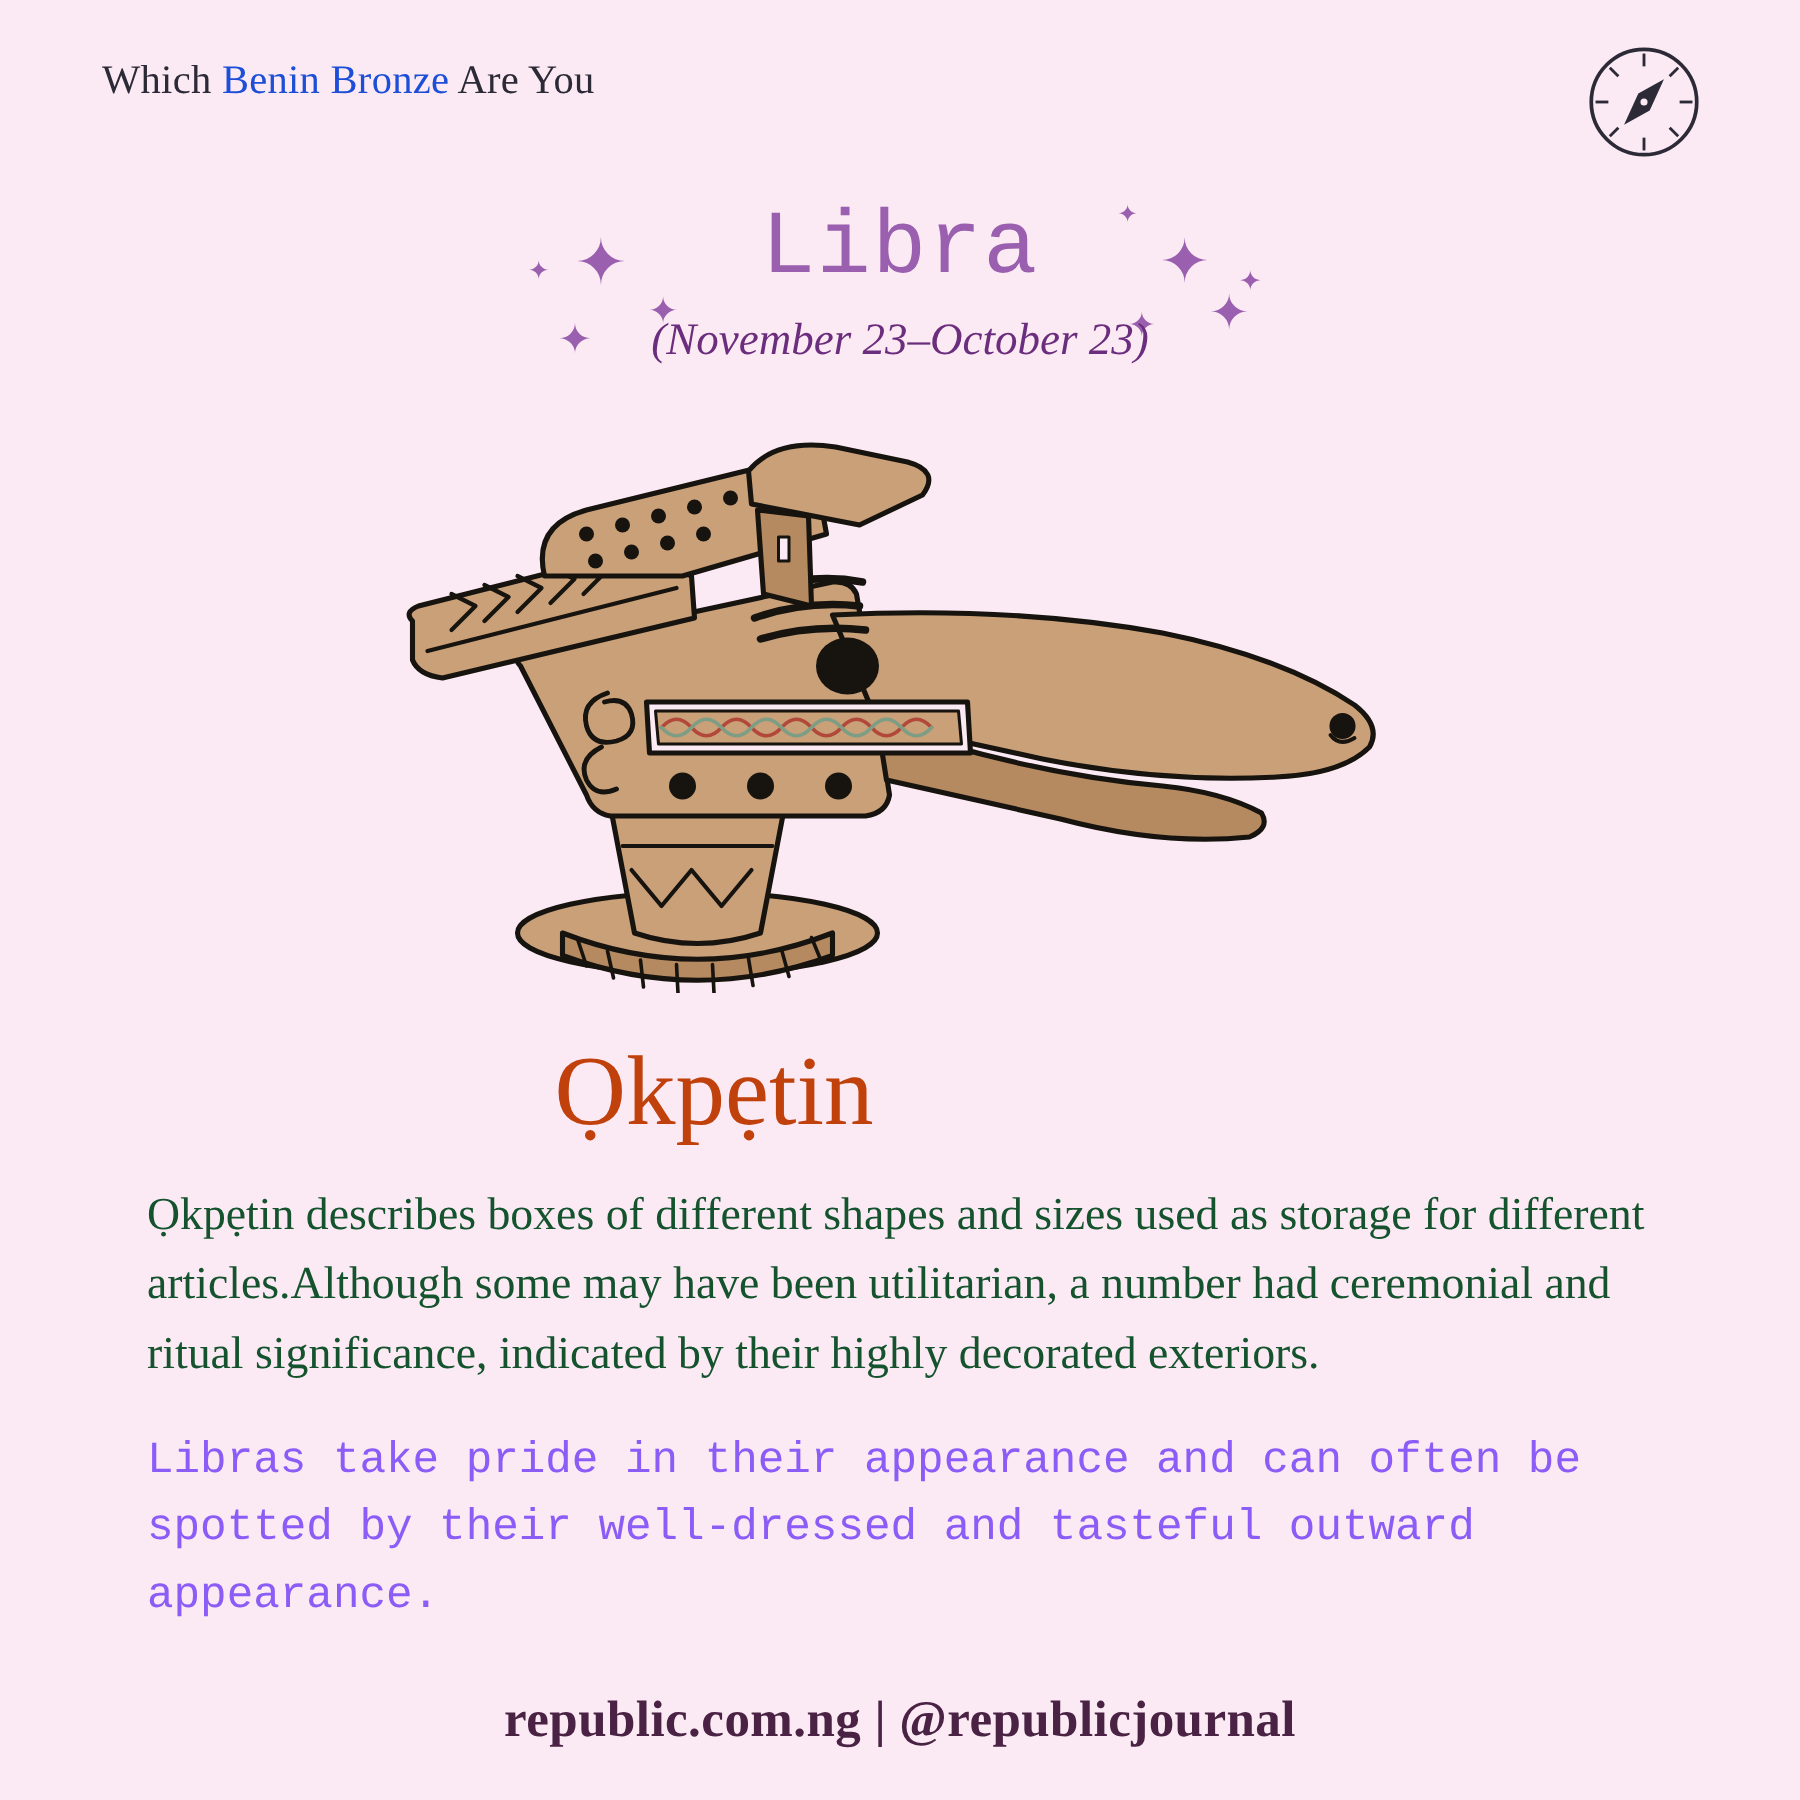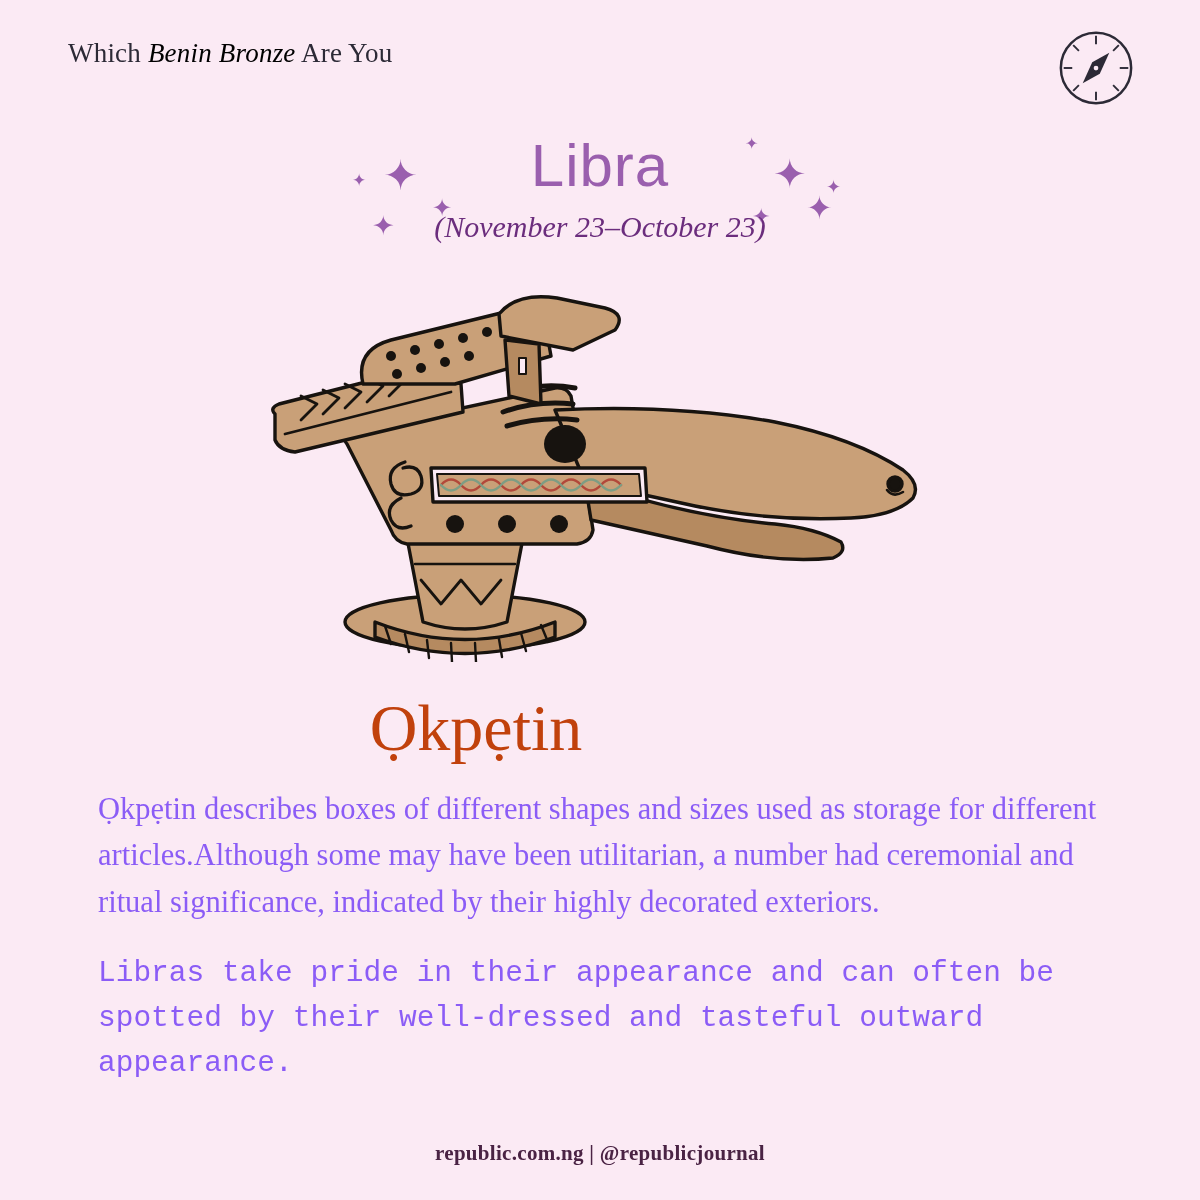--- a/index.html
+++ b/index.html
@@ -25,42 +25,42 @@
   .header {
     position: absolute;
     top: 34px;
     left: 68px;
     font-size: 27px;
     line-height: 1.45;
     color: #2c2a36;
     font-family: "Liberation Serif", serif;
     letter-spacing: 0.2px;
   }
-  .header .accent { color: #000000; font-style: italic; }
+  .header .accent { color: #1d4ed8; }
 
   .compass {
     position: absolute;
     top: 30px;
     right: 66px;
     width: 76px;
     height: 76px;
   }
 
   
   .title-wrap {
     position: absolute;
     top: 136px;
     left: 0;
     width: 1200px;
     text-align: center;
   }
   .sign-title {
     font-size: 60px;
     color: #9a5fae;
-    font-family: Liberation Sans, sans-serif;
+    font-family: Liberation Mono, monospace;
     letter-spacing: 1px;
     line-height: 1;
   }
   .sign-dates {
     margin-top: 14px;
     font-size: 30px;
     font-style: italic;
     color: #6b2d7d;
     font-family: "Liberation Serif", serif;
   }
@@ -97,41 +97,41 @@
   
   .body-text {
     position: absolute;
     top: 786px;
     left: 98px;
     width: 1008px;
   }
   .para1 {
     font-size: 30.5px;
     line-height: 1.52;
-    color: #8b5cf6;
+    color: #14532d;
     font-family: "Liberation Serif", serif;
     margin: 0 0 26px 0;
   }
   .para2 {
     font-size: 29.5px;
     line-height: 1.52;
     color: #8b5cf6;
     font-family: Liberation Mono, monospace;
     margin: 0;
     width: 975px;
   }
 
   
   .footer {
     position: absolute;
     bottom: 34px;
     left: 0;
     width: 1200px;
     text-align: center;
-    font-size: 21px;
+    font-size: 34px;
     font-weight: bold;
     color: #4a2344;
     font-family: "Liberation Serif", serif;
     letter-spacing: 0.3px;
   }
 </style>
 </head>
 <body>
 
 <div class="card">

